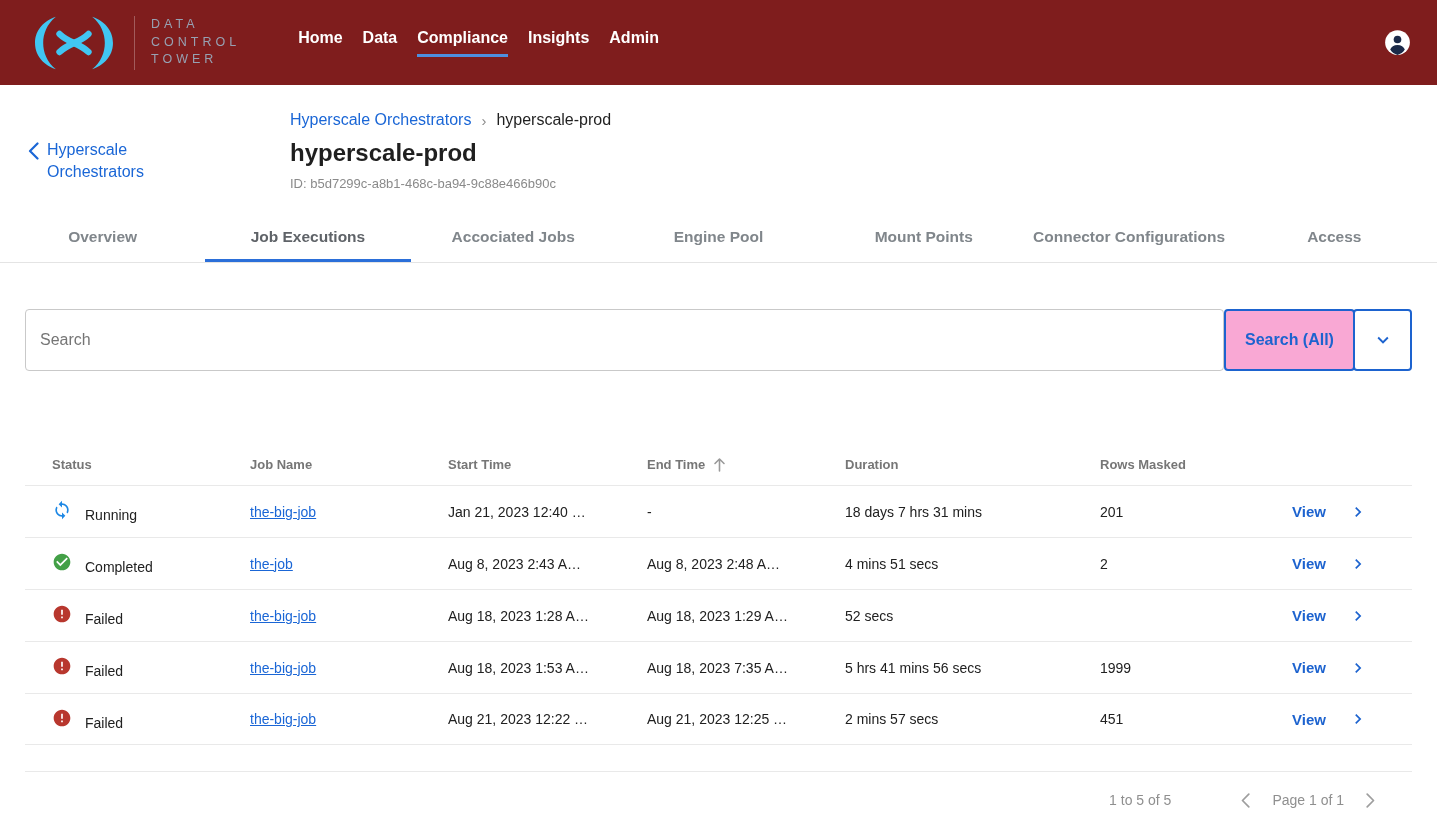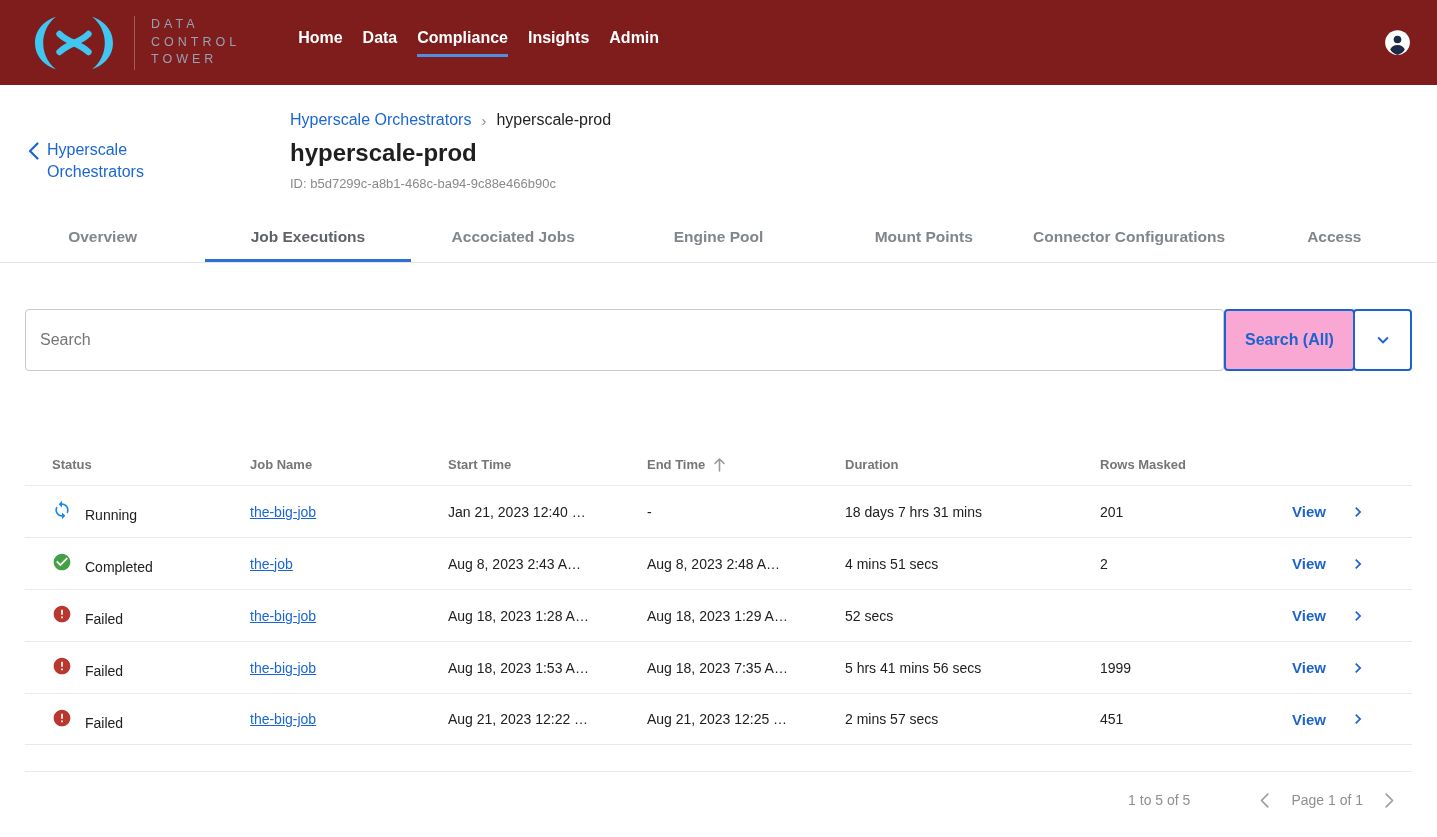--- a/index.html
+++ b/index.html
@@ -62,21 +62,21 @@
   .cell-status svg { width:20px; height:20px; }
   .job-link { color:#1a66d6; text-decoration:underline; cursor:pointer; font-size:14px; }
   .cell-right { text-align:left; }
   .cell-view { display:flex; align-items:center; justify-content:flex-end; gap:22px;
                padding-right:44px; cursor:pointer; }
   .view-label { color:#1d63cf; font-weight:bold; font-size:15px; }
 
   
   .divider { margin:26px 25px 0; border-top:1px solid #e9e9e9; }
   .pagination { display:flex; align-items:center; justify-content:flex-end;
-                padding:20px 43px 0 0; color:#8f8f8f; font-size:14px; }
+                padding:20px 62px 0 0; color:#8f8f8f; font-size:14px; }
   .pag-range { margin-right:70px; }
   .pag-chevron { cursor:pointer; display:flex; align-items:center; }
   .pag-page { margin:0 22px; }
 </style>
 </head>
 <body>
 
 <header class="navbar">
   <svg class="logo-mark" viewBox="0 0 100 64">
     <path fill="#41c6f2" d="M30,3 C13,9 7,21 7,32 C7,43 13,55 30,61 C20,53 16,42 16,32 C16,22 20,11 30,3 Z"></path>

